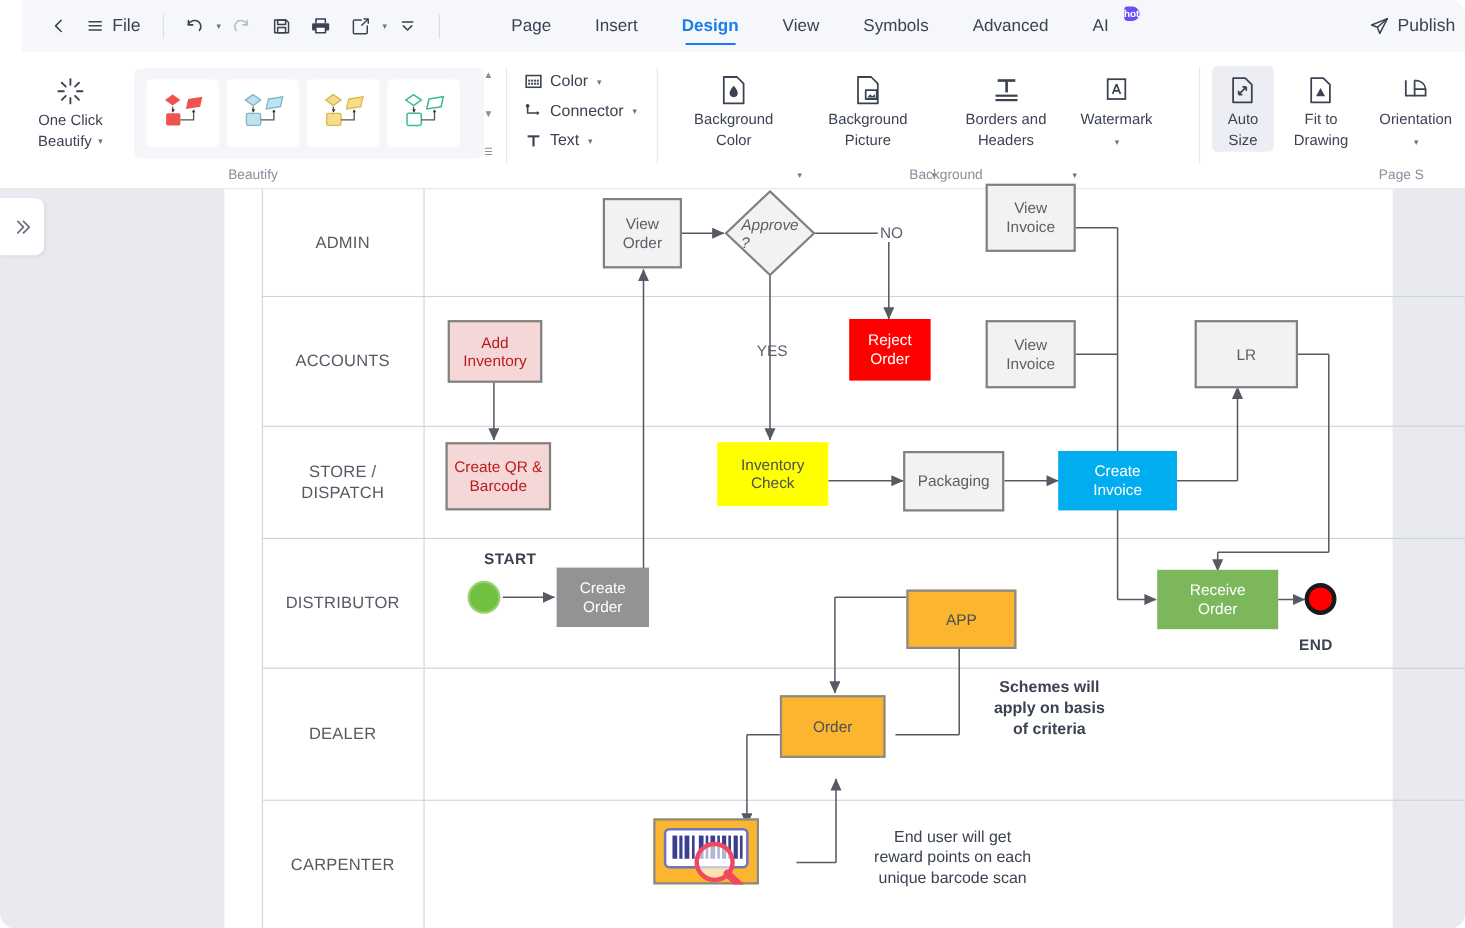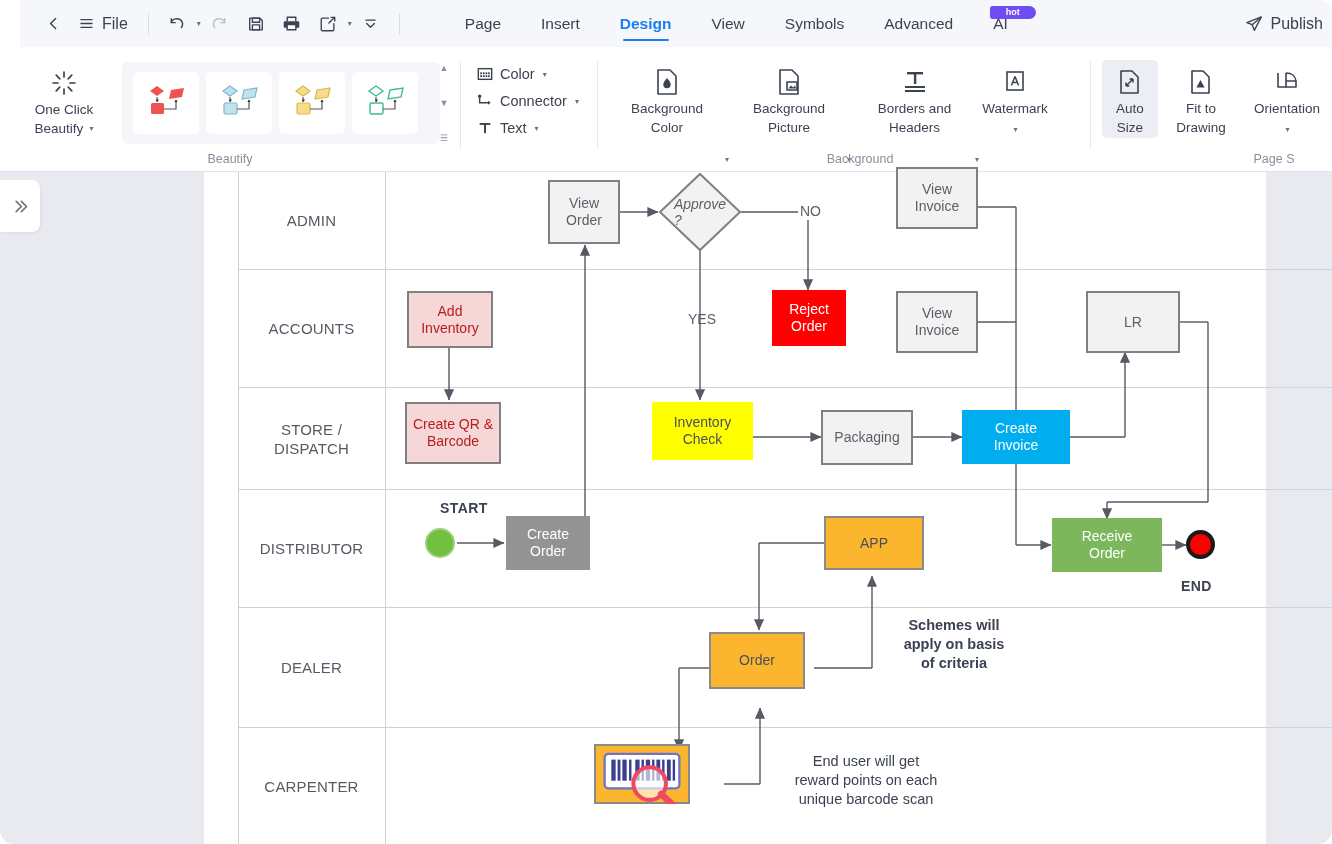--- a/index.html
+++ b/index.html
@@ -46,21 +46,21 @@
     display: flex; align-items: center; cursor: pointer;
   }
   .tab.active { color: #1a7df0; font-weight: bold; }
   .tab.active::after {
     content: ""; position: absolute; left: 50%; transform: translateX(-50%);
     bottom: 6px; width: 46px; height: 2.5px; background: #1a7df0; border-radius: 2px;
   }
   .hot-badge {
     position: absolute; top: 6px; right: -2px;
     background: #6f4df5; color: #fff; font-size: 9px; font-weight: bold;
-    padding: 1px 16px; border-radius: 3px 7px 7px 3px; line-height: 11px;
+    padding: 1px 0; border-radius: 3px 7px 7px 3px; line-height: 11px;
   }
   .mb-right {
     position: absolute; right: 12px; top: 0; height: 47px;
     display: flex; align-items: center; gap: 6px;
   }
   .publish {
     display: flex; align-items: center; gap: 7px; cursor: pointer;
     font-size: 16px; color: #3b4252; padding: 4px 6px; border-radius: 5px;
   }
 
@@ -679,21 +679,21 @@
 
       <div class="node n-blue" style="left:758px; top:238px; width:108px; height:54px; white-space:pre-line;">Create
 Invoice</div>
 
       <div class="bold-label" style="left:236px; top:328px;">START</div>
       <div class="term-circle start-dot" style="left:221px; top:356px; width:30px; height:30px;"></div>
 
       <div class="node n-gray-fill" style="left:302px; top:344px; width:84px; height:54px; white-space:pre-line;">Create
 Order</div>
 
-      <div class="node n-orange" style="left:620px; top:344px; width:100px; height:54px;">APP</div>
+      <div class="node n-orange" style="left:620px; top:364px; width:100px; height:54px;">APP</div>
 
       <div class="node n-green" style="left:848px; top:346px; width:110px; height:54px; white-space:pre-line;">Receive
 Order</div>
 
       <div class="term-circle end-dot" style="left:982px; top:358px; width:29px; height:29px;"></div>
       <div class="bold-label" style="left:977px; top:406px;">END</div>
 
       <div class="node n-orange" style="left:505px; top:460px; width:96px; height:57px;">Order</div>
 
       <div class="note bold" style="left:660px; top:444px; width:180px; white-space:pre-line;">Schemes will

